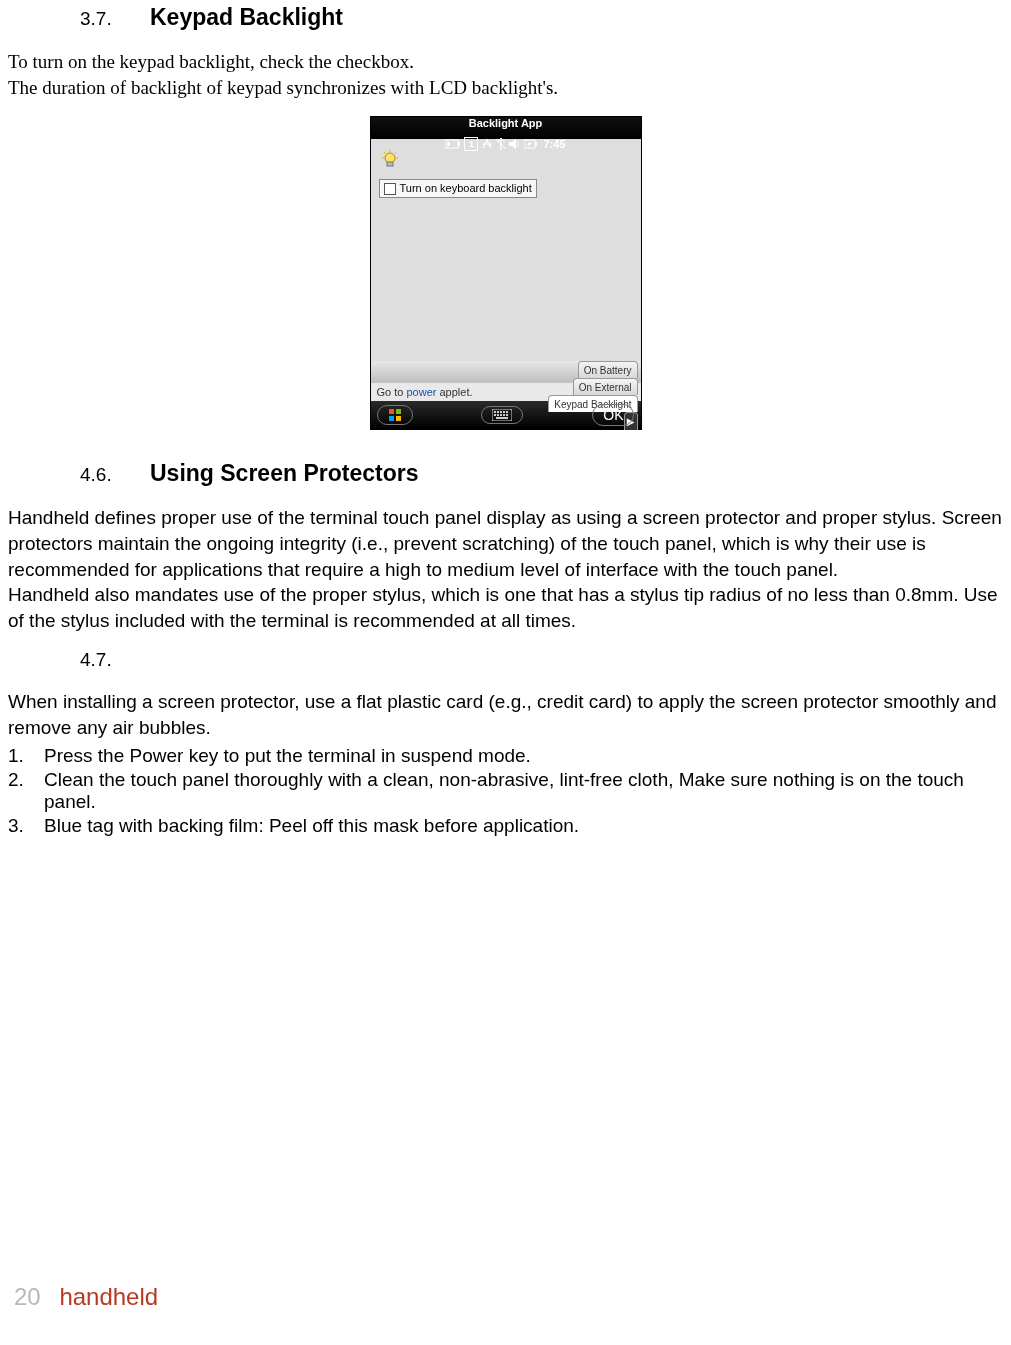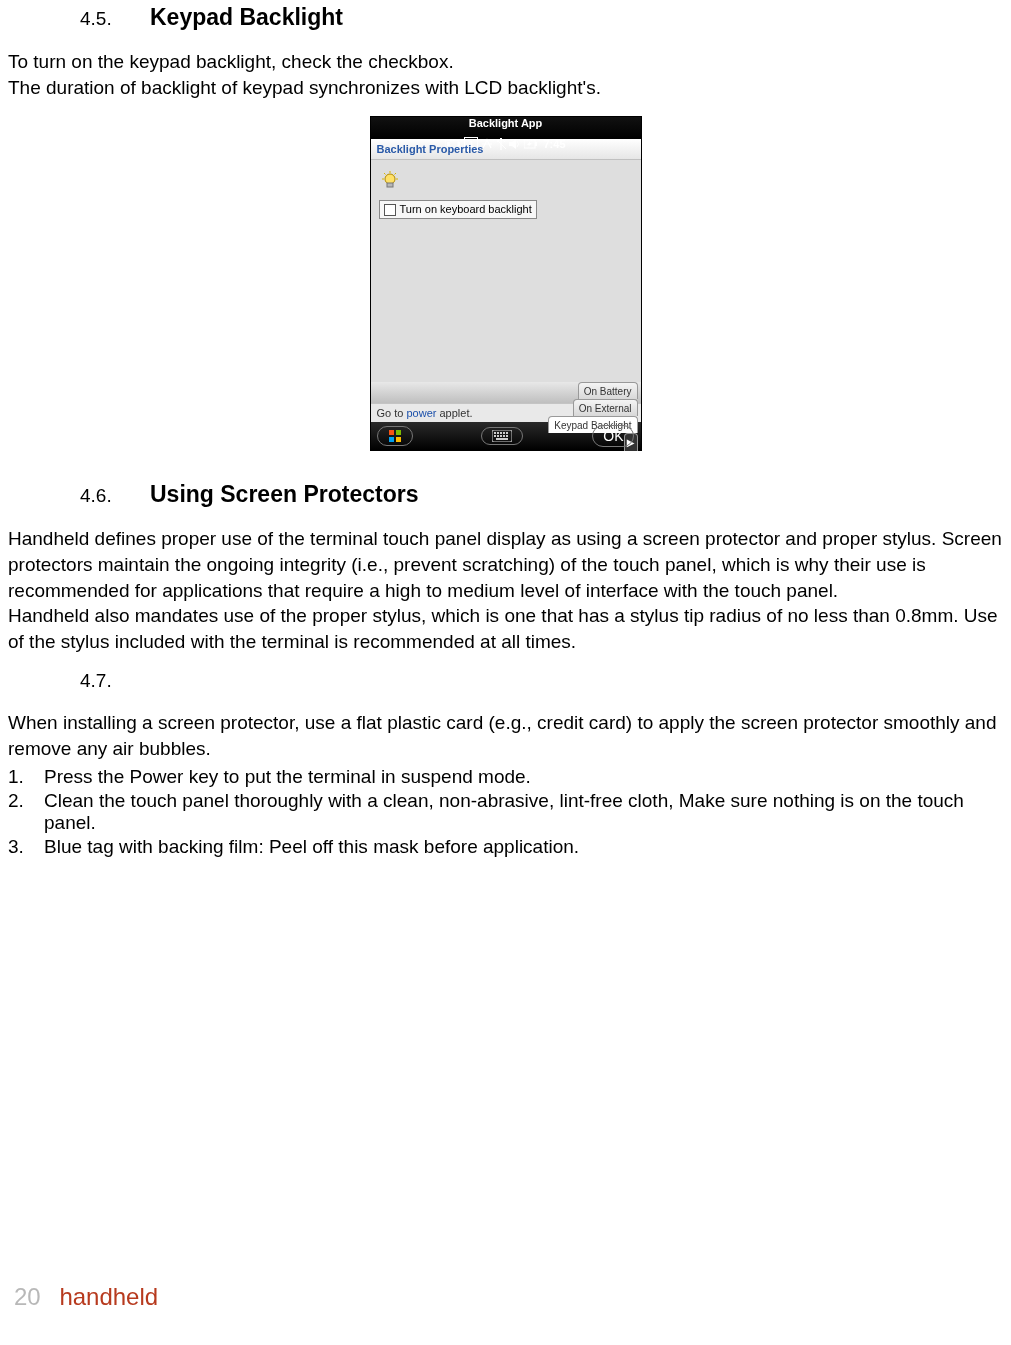--- a/index.html
+++ b/index.html
@@ -150,24 +150,24 @@
   }
   .footer .pg { color:#b8b8b8; margin-right:12px; }
   .footer .brand { color:#b73a1e; }
 </style>
 </head>
 <body>
 
 <div class="page">
 
   <div class="sec-heading first">
-    <span class="num">4.5.</span>
+    <span class="num">3.7.</span>
     <span class="title">Keypad Backlight</span>
   </div>
-  <div class="body-text para" style="white-space:pre-line;">To turn on the keypad backlight, check the checkbox.
+  <div class="body-text para" style="white-space:pre-line;font-family:Liberation Serif, serif;">To turn on the keypad backlight, check the checkbox.
 The duration of backlight of keypad synchronizes with LCD backlight's.</div>
 
   <div class="device-wrap">
     <div class="device">
       <div class="d-titlebar">
         <span class="app">Backlight App</span>
         <span class="spacer"></span>
         <div class="icons">
           <span>
             <svg width="16" height="10" viewBox="0 0 16 10">
@@ -202,21 +202,20 @@
             <svg width="14" height="10" viewBox="0 0 14 10">
                 <rect x="0" y="1" width="11" height="8" fill="none" stroke="#fff" stroke-width="1"></rect>
                 <rect x="11" y="3" width="2" height="4" fill="#fff"></rect>
                 <polygon points="6,2 3,6 5,6 4,8 8,4 6,4" fill="#fff"></polygon>
               </svg>
           </span>
           <span class="time">7:45</span>
         </div>
       </div>
 
-      <div class="d-subtitle">Backlight Properties</div>
 
       <div class="d-body">
         <div class="d-row">
           <span class="bulb-icon">
             <svg width="22" height="22" viewBox="0 0 22 22">
               <circle cx="11" cy="9" r="5" fill="#ffe169" stroke="#b38b00" stroke-width="1"></circle>
               <rect x="8" y="13" width="6" height="4" fill="#b7b7b7" stroke="#777"></rect>
               <line x1="11" y1="1" x2="11" y2="3" stroke="#d8b400"></line>
               <line x1="3" y1="9" x2="5" y2="9" stroke="#d8b400"></line>
               <line x1="17" y1="9" x2="19" y2="9" stroke="#d8b400"></line>

